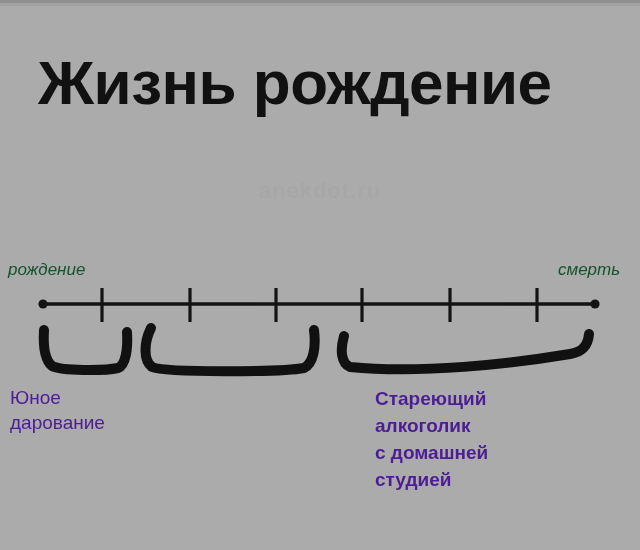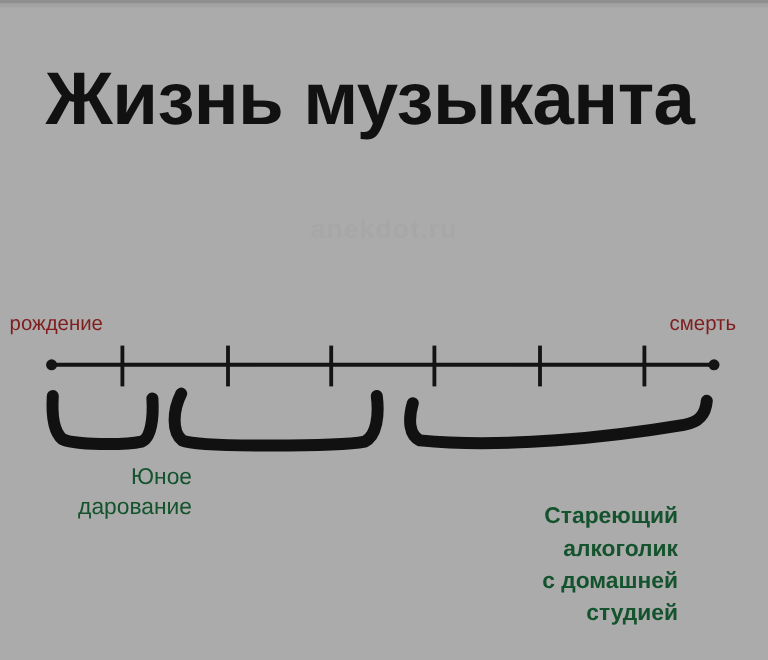--- a/index.html
+++ b/index.html
@@ -63,65 +63,66 @@
     letter-spacing: 1px;
     color: #a6a6a6;
     opacity: 0.75;
     white-space: nowrap;
   }
 
   
   .end-label {
     position: absolute;
     font-size: 17px;
-    color: #7f1d1d;
+    color: #14532d;
     white-space: nowrap;
+    font-style: italic;
   }
   .end-label.birth { left: 8px; top: 260px; }
   .end-label.death { left: 558px; top: 260px; text-align: right; }
 
   
   .timeline-svg {
     position: absolute;
     left: 0;
     top: 250px;
     width: 640px;
     height: 140px;
   }
 
   
   .seg-label {
     position: absolute;
-    text-align: right;
-    color: #14532d;
+    text-align: left;
+    color: #4c1d95;
     white-space: pre-line;
   }
   .seg-label.normal {
     font-size: 19px;
     line-height: 25px;
     font-weight: normal;
   }
   .seg-label.bold {
     font-size: 19px;
     line-height: 27px;
     font-weight: bold;
   }
   .seg1 { left: 10px;  top: 385px; width: 150px; }
   .seg2 { left: 148px; top: 385px; width: 180px; }
-  .seg3 { left: 375px; top: 385px; width: 190px; margin-top: 32px; }
+  .seg3 { left: 375px; top: 385px; width: 190px; }
 </style>
 </head>
 <body>
 
 <div id="meme">
 
   <div class="top-edge"></div>
   <div class="top-edge2"></div>
 
-  <div class="title">Жизнь музыканта</div>
+  <div class="title">Жизнь рождение</div>
 
   <div class="watermark">anekdot.ru</div>
 
   <div class="end-label birth">рождение</div>
 
   <div class="end-label death">смерть</div>
 
   <svg class="timeline-svg" viewBox="0 0 640 140">
 
     <g stroke="#141414" stroke-width="3.4" stroke-linecap="round">

